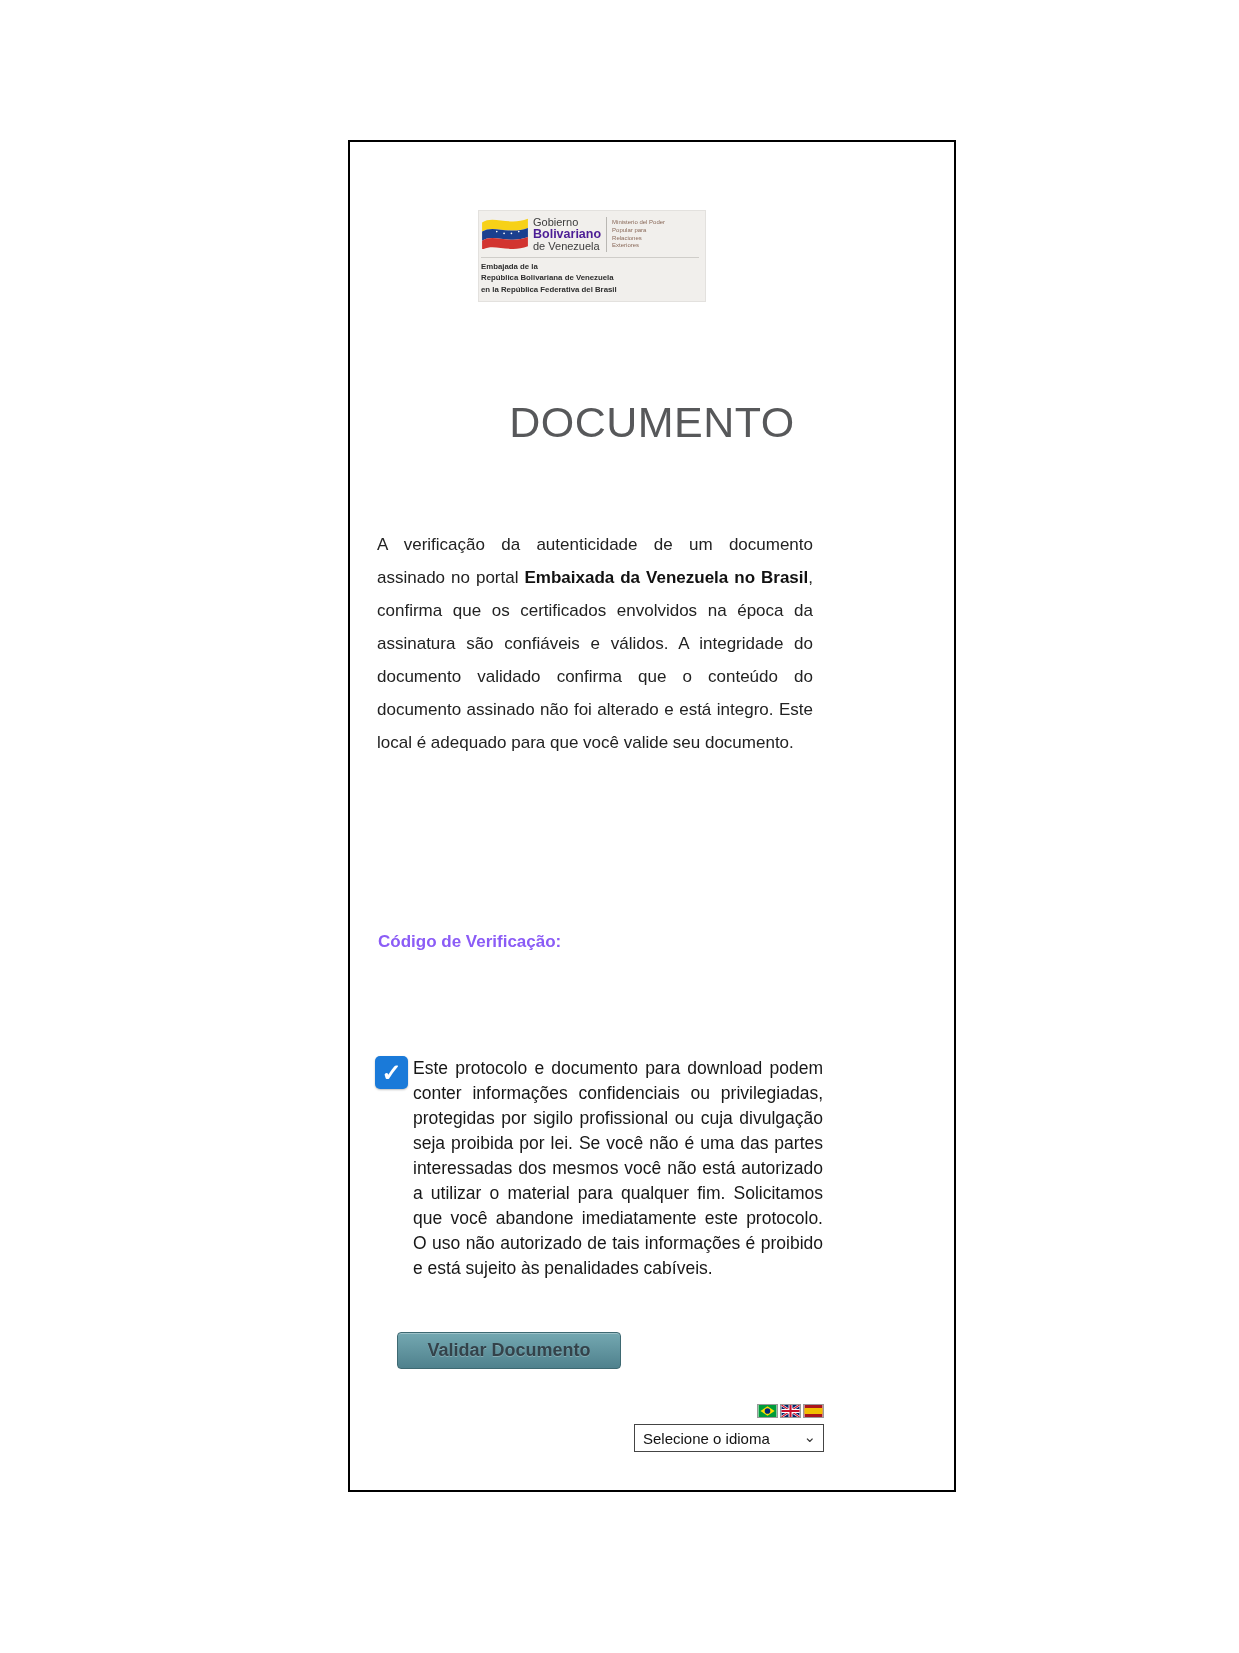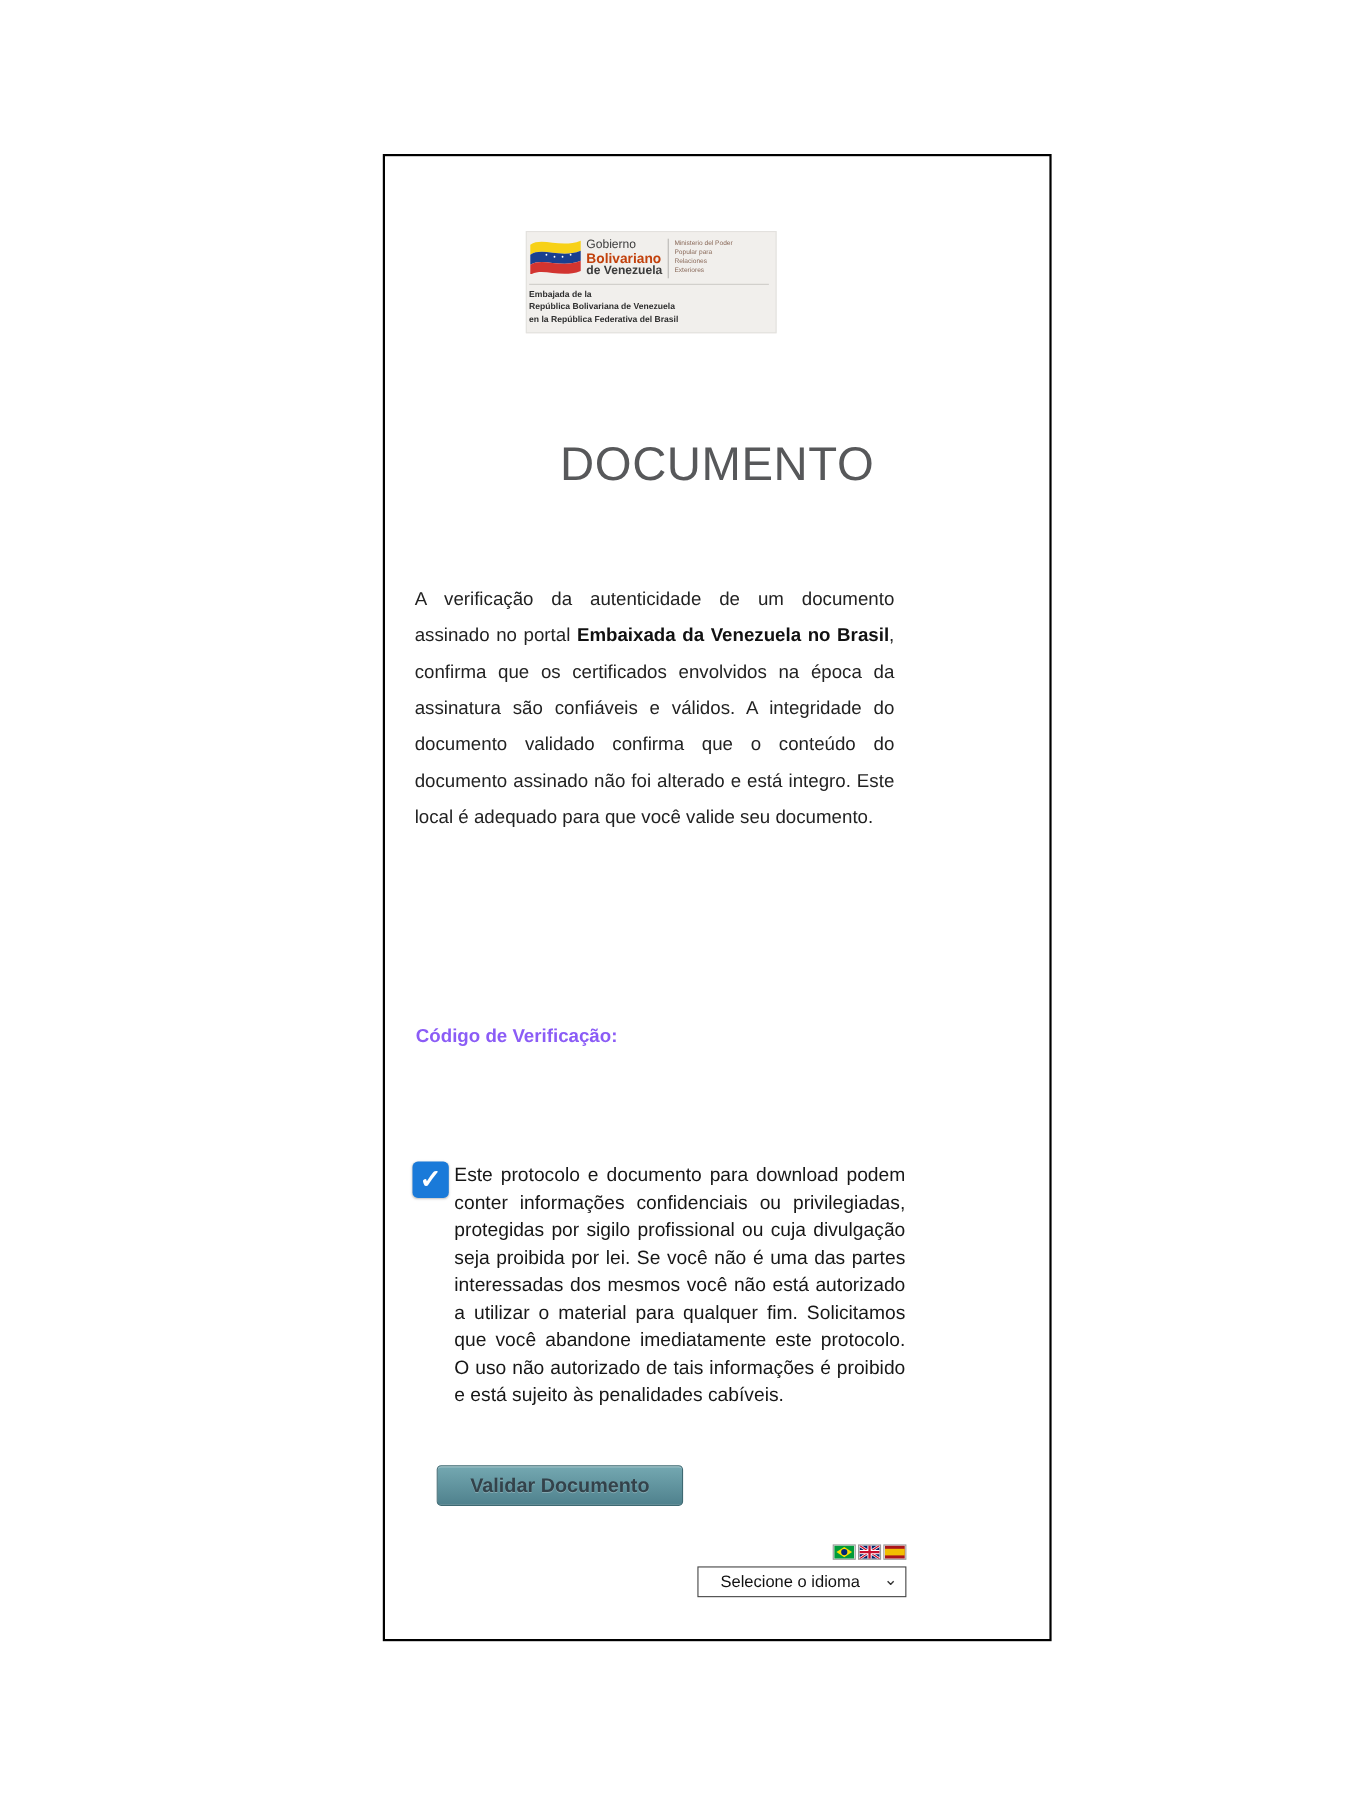--- a/index.html
+++ b/index.html
@@ -25,22 +25,22 @@
     left: 128px; top: 68px;
     width: 228px;
     background: #f1efec;
     padding: 5px 6px 6px 2px;
     border: 1px solid #e3e1de;
   }
   .logo-top { display: flex; align-items: center; }
   .flag-ve { flex: 0 0 auto; margin-right: 4px; }
   .gov-text { line-height: 1.02; padding-right: 5px; border-right: 1px solid #b9b7b3; }
   .gov-text .g1 { font-size: 11px; color: #3c3c3c; }
-  .gov-text .g2 { font-size: 12.5px; font-weight: bold; color: #c2410c; }
-  .gov-text .g3 { font-size: 11px; color: #3c3c3c; font-weight: bold; }
+  .gov-text .g2 { font-size: 12.5px; font-weight: bold; color: #4c1d95; }
+  .gov-text .g3 { font-size: 11px; color: #3c3c3c; }
   .ministry {
     font-size: 6px; line-height: 1.3; color: #8a6a5a;
     padding-left: 5px; width: 62px;
   }
   .embassy {
     margin-top: 4px; padding-top: 3px; border-top: 1px solid #cfcdc9;
     font-size: 7.8px; font-weight: bold; color: #2e2e2e; line-height: 1.45;
   }
 
   
@@ -135,21 +135,21 @@
   .flags {
     display: flex; justify-content: flex-end; gap: 2px;
     margin-bottom: 6px;
   }
   .flags svg { display: block; border: 0.5px solid #999; }
   .lang-select {
     height: 28px;
     border: 1px solid #444;
     background: #fff;
     display: flex; align-items: center; justify-content: space-between;
-    padding: 0 7px 0 20px;
+    padding: 0 7px 0 8px;
     font-size: 15px; color: #111;
     cursor: pointer;
   }
   .lang-select .chev {
     font-size: 15px; color: #333; line-height: 1;
     transform: translateY(-2px);
   }
 </style>
 </head>
 <body>

